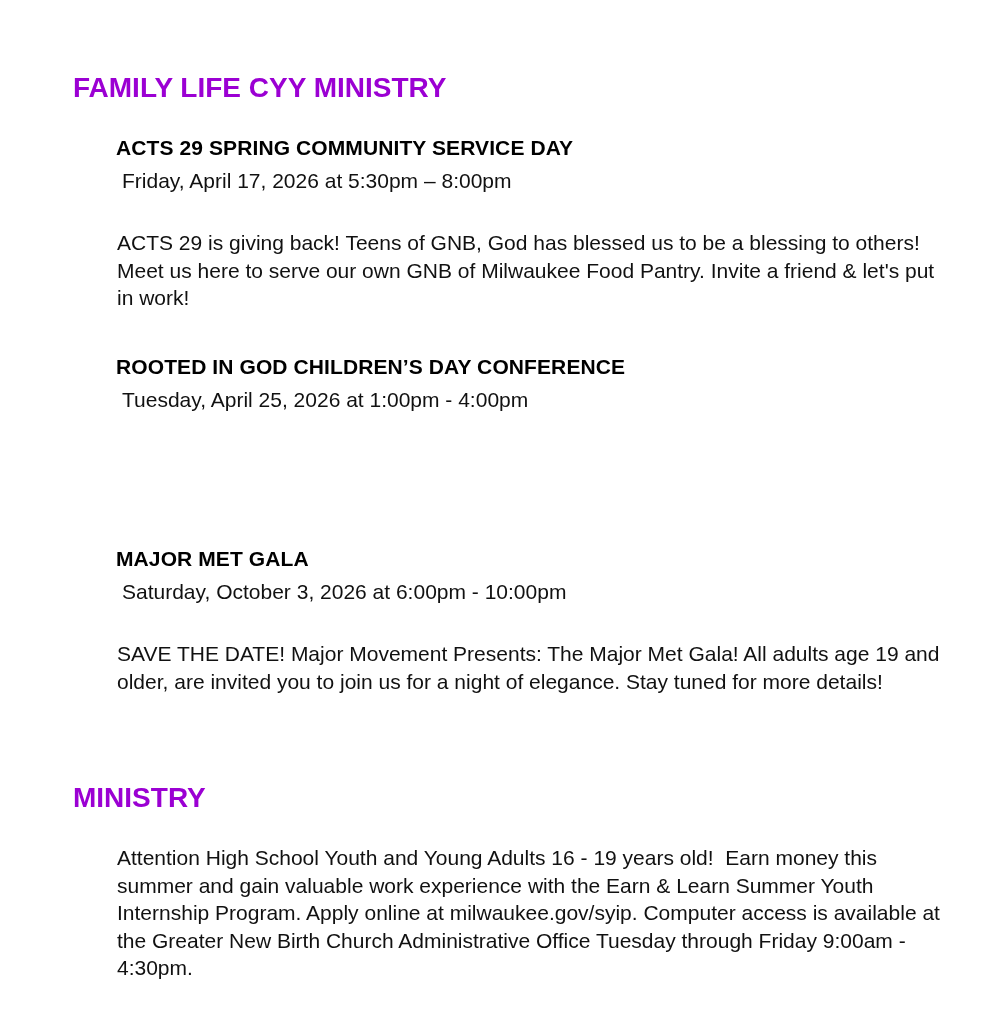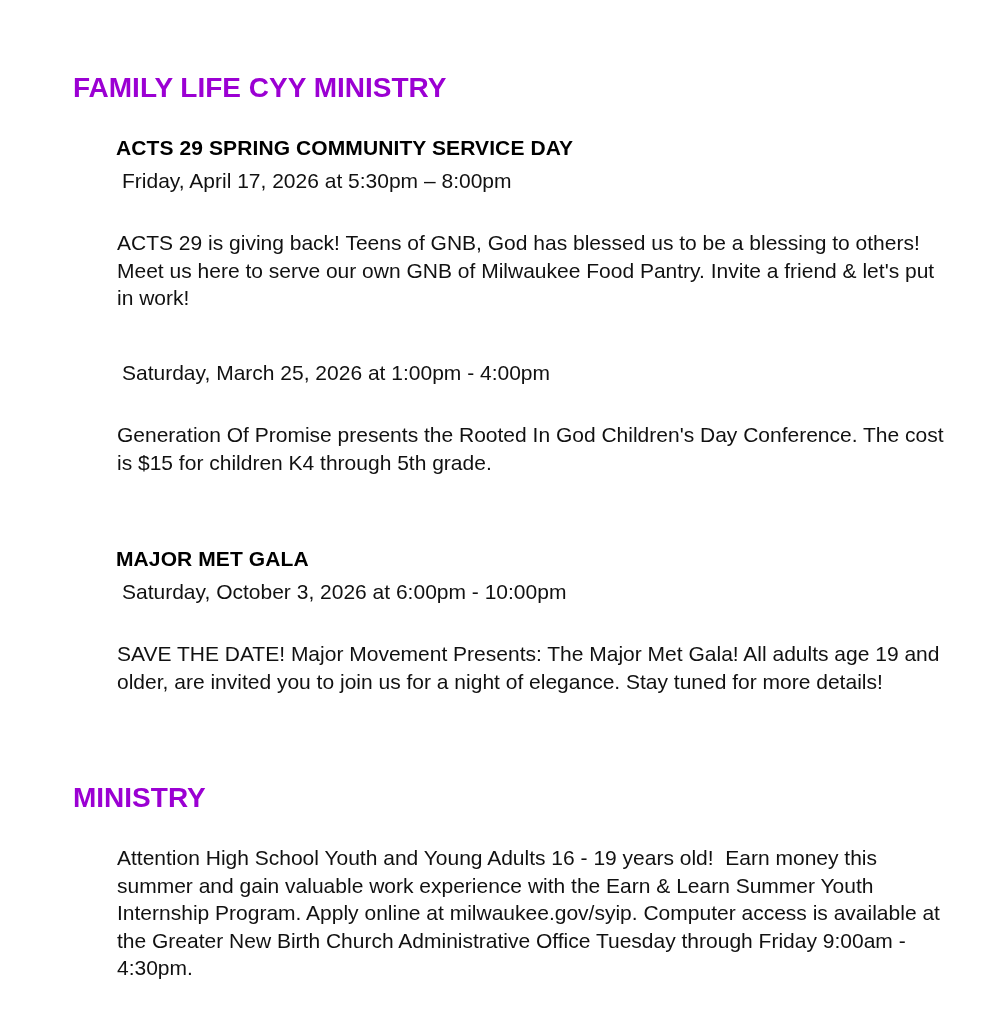--- a/index.html
+++ b/index.html
@@ -73,23 +73,23 @@
   <h2 class="section-title" style="top:71px;">FAMILY LIFE CYY MINISTRY</h2>
 
   <div class="event" style="top:134px;">
     <h3 class="event-title">ACTS 29 SPRING COMMUNITY SERVICE DAY</h3>
     <p class="event-date">Friday, April 17, 2026 at 5:30pm – 8:00pm</p>
     <div class="gap"></div>
     <p class="event-desc" style="white-space: pre-wrap;">ACTS 29 is giving back! Teens of GNB, God has blessed us to be a blessing to others! Meet us here to serve our own GNB of Milwaukee Food Pantry. Invite a friend &amp; let's put in work!</p>
   </div>
 
   <div class="event" style="top:353px;">
-    <p class="event-date">Saturday, March 25, 2026 at 1:00pm - 4:00pm</p>
+    <h3 class="event-title">ROOTED IN GOD CHILDREN’S DAY CONFERENCE</h3>
+    <p class="event-date">Tuesday, April 25, 2026 at 1:00pm - 4:00pm</p>
     <div class="gap"></div>
-    <p class="event-desc" style="white-space: pre-wrap;">Generation Of Promise presents the Rooted In God Children's Day Conference. The cost is $15 for children K4 through 5th grade.</p>
   </div>
 
   <div class="event" style="top:545px;">
     <h3 class="event-title">MAJOR MET GALA</h3>
     <p class="event-date">Saturday, October 3, 2026 at 6:00pm - 10:00pm</p>
     <div class="gap"></div>
     <p class="event-desc" style="white-space: pre-wrap;">SAVE THE DATE! Major Movement Presents: The Major Met Gala! All adults age 19 and older, are invited you to join us for a night of elegance. Stay tuned for more details!</p>
   </div>
 
   <h2 class="section-title" style="top:781px;">MINISTRY</h2>

